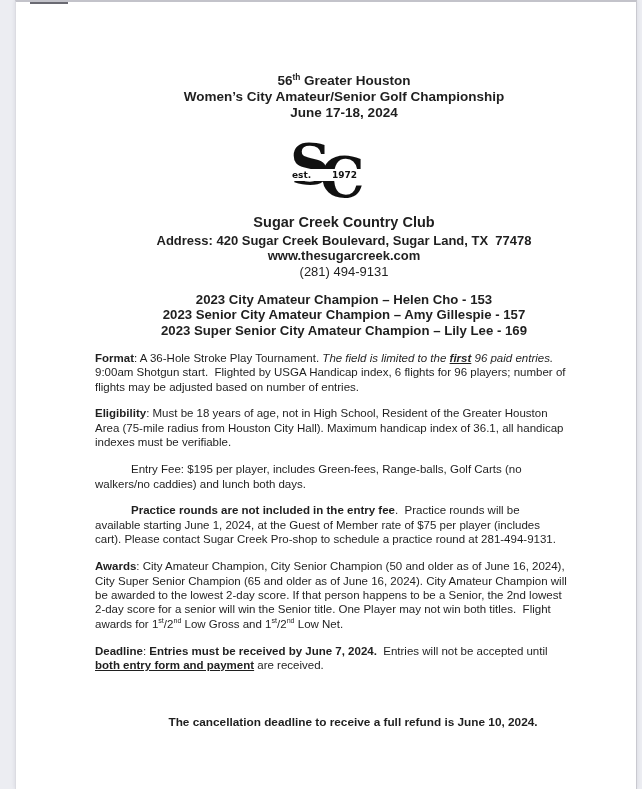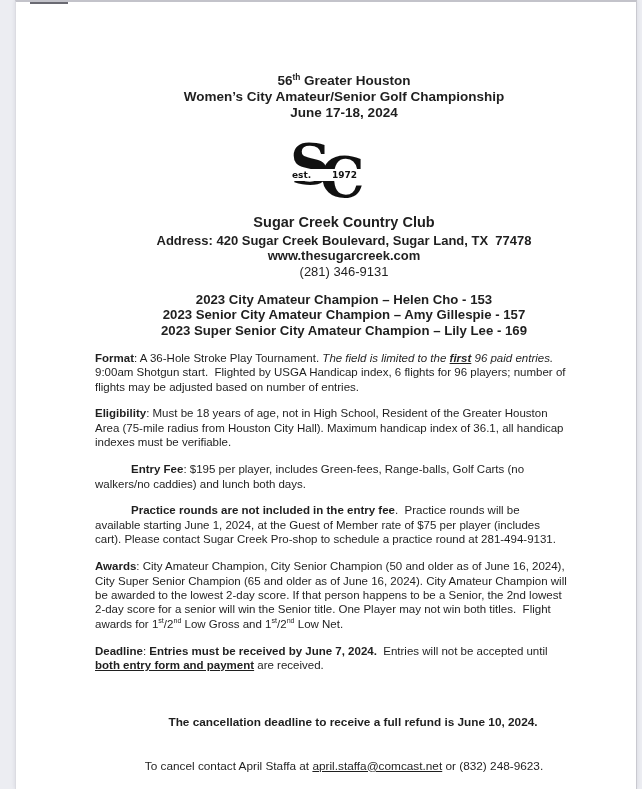--- a/index.html
+++ b/index.html
@@ -67,35 +67,34 @@
       <polygon points="2,37 86,37 90,42 86,49 2,49" fill="#ffffff"></polygon>
       <text id="logo-est" x="12" y="46" font-size="9" font-weight="bold" font-family="DejaVu Sans, sans-serif">est.</text>
       <text id="logo-year" x="52" y="46" font-size="9" font-weight="bold" font-family="DejaVu Sans, sans-serif">1972</text>
     </svg>
   </div>
 
   <div class="center club-block">
     <div class="club-name">Sugar Creek Country Club</div>
     <div class="club-address">Address: 420 Sugar Creek Boulevard, Sugar Land, TX  77478</div>
     <div class="club-web">www.thesugarcreek.com</div>
-    <div class="club-phone">(281) 346-9131</div>
+    <div class="club-phone">(281) 494-9131</div>
   </div>
 
   <div class="center champions-block">
     <div>2023 City Amateur Champion – Helen Cho - 153</div>
     <div>2023 Senior City Amateur Champion – Amy Gillespie - 157</div>
     <div>2023 Super Senior City Amateur Champion – Lily Lee - 169</div>
   </div>
 
   <div class="content">
     <div class="para"><span style="font-weight: bold;">Format</span><span>: A 36-Hole Stroke Play Tournament. </span><span style="font-style: italic;">The field is limited to the </span><span style="font-weight: bold; font-style: italic; text-decoration: underline;">first</span><span style="font-style: italic;"> 96 paid entries.</span><span>   9:00am Shotgun start.  Flighted by USGA Handicap index, 6 flights for 96 players; number of flights may be adjusted based on number of entries.</span></div>
     <div class="para"><span style="font-weight: bold;">Eligibility</span><span>: Must be 18 years of age, not in High School, Resident of the Greater Houston Area (75-mile radius from Houston City Hall). Maximum handicap index of 36.1, all handicap indexes must be verifiable.</span></div>
-    <div class="para"><span style="font-weight: bold; padding-left: 36px;">Entry Fee</span><span>: $195 per player, includes Green-fees, Range-balls, Golf Carts (no walkers/no caddies) and lunch both days.</span></div>
+    <div class="para"><span style="font-weight: normal; padding-left: 36px;">Entry Fee</span><span>: $195 per player, includes Green-fees, Range-balls, Golf Carts (no walkers/no caddies) and lunch both days.</span></div>
     <div class="para"><span style="font-weight: bold; padding-left: 36px;">Practice rounds are not included in the entry fee</span><span>.  Practice rounds will be available starting June 1, 2024, at the Guest of Member rate of $75 per player (includes cart). Please contact Sugar Creek Pro-shop to schedule a practice round at 281-494-9131.</span></div>
     <div class="para"><span style="font-weight: bold;">Awards</span><span>: City Amateur Champion, City Senior Champion (50 and older as of June 16, 2024), City Super Senior Champion (65 and older as of June 16, 2024). City Amateur Champion will be awarded to the lowest 2-day score. If that person happens to be a Senior, the 2nd lowest 2-day score for a senior will win the Senior title. One Player may not win both titles.  Flight awards for 1</span><sup>st</sup><span>/2</span><sup>nd</sup><span> Low Gross and 1</span><sup>st</sup><span>/2</span><sup>nd</sup><span> Low Net.</span></div>
     <div class="para"><span style="font-weight: bold;">Deadline</span><span>: </span><span style="font-weight: bold;">Entries must be received by June 7, 2024.</span><span>  Entries will not be accepted until </span><span style="font-weight: bold; text-decoration: underline;">both entry form and payment</span><span> are received.</span></div>
   </div>
 
   <div class="center cancel-block">
     <div class="cancel-line1">The cancellation deadline to receive a full refund is June 10, 2024.</div>
-    <div><span>To cancel contact April Staffa at </span><span style="text-decoration: underline;">april.staffa@comcast.net</span><span> or (832) 248-9623.</span></div>
   </div>
 </div>
 
 </body></html>

